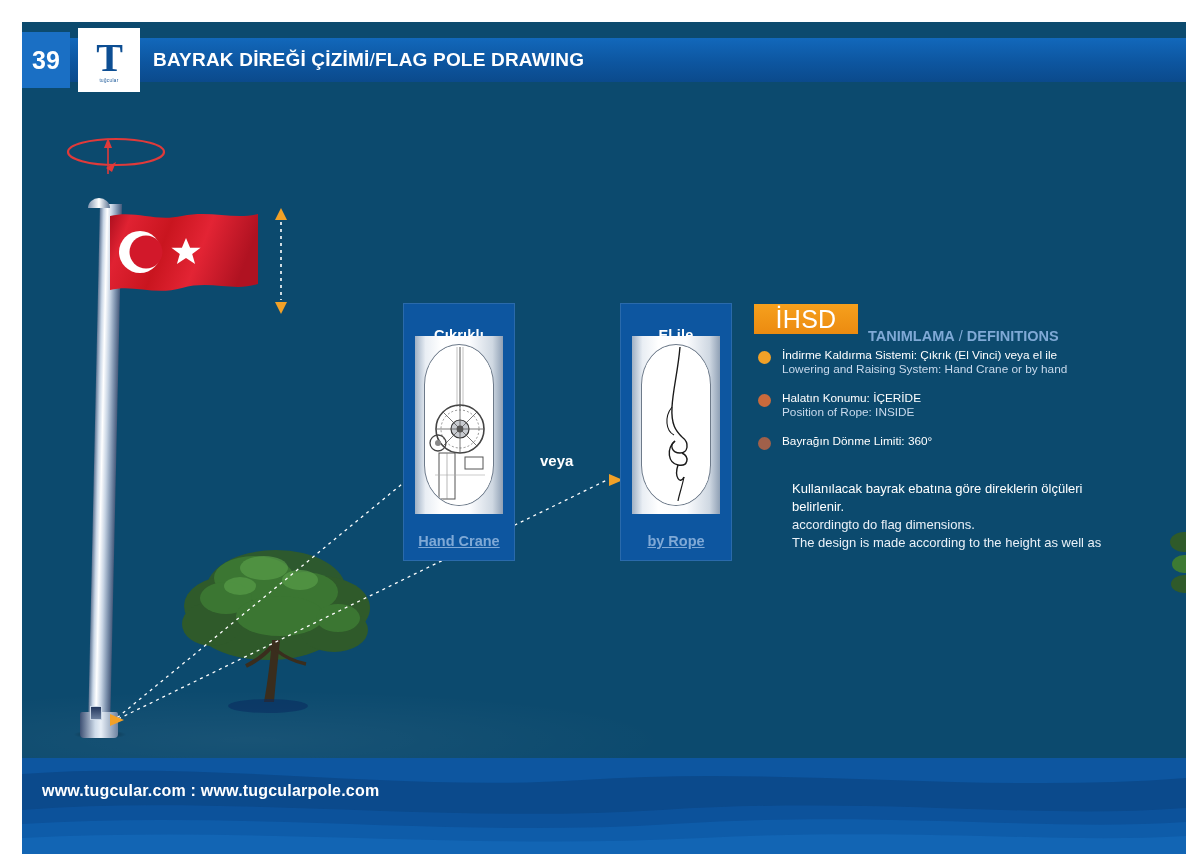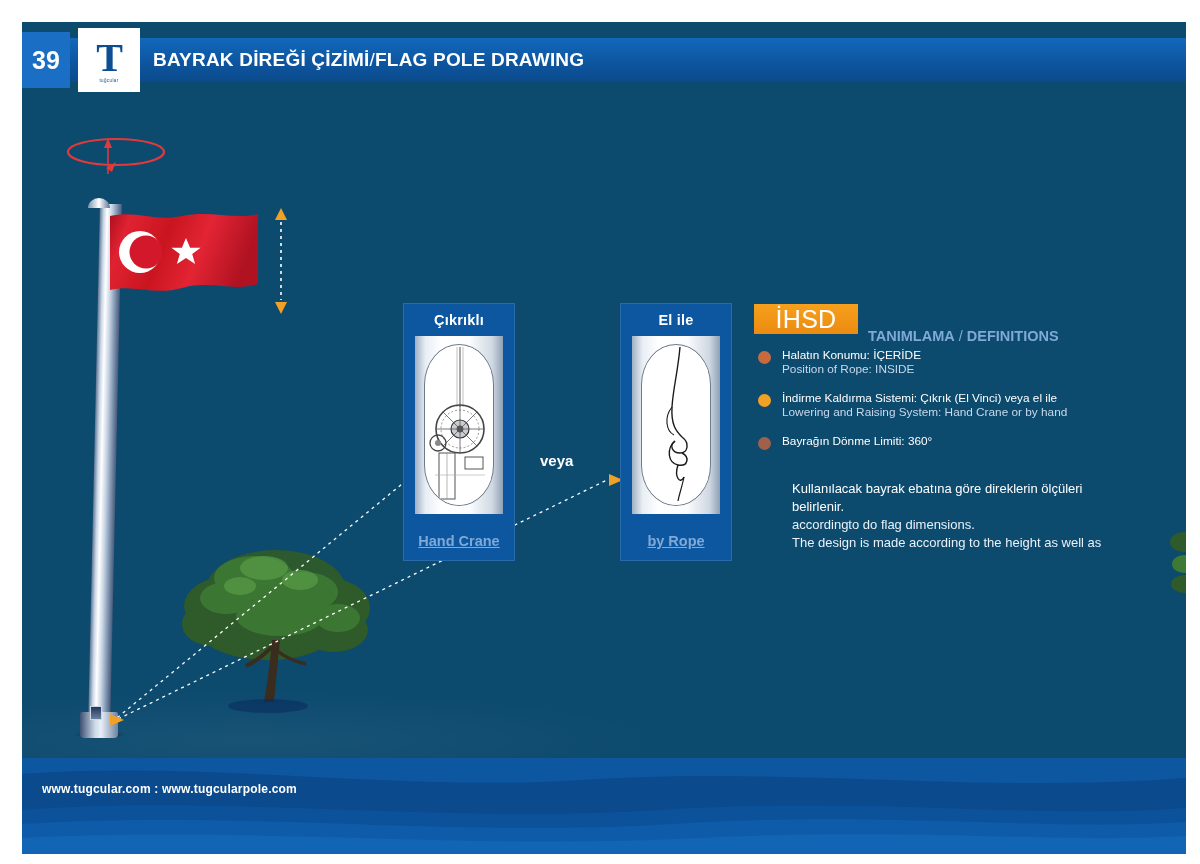--- a/index.html
+++ b/index.html
@@ -111,21 +111,21 @@
   .card {
     position:absolute; width:112px;
     background:#0d56a0;
     z-index:22;
     box-shadow: 0 0 0 1px rgba(255,255,255,0.12) inset;
   }
   .card.crane { left:403px; top:303px; height:258px; }
   .card.hand  { left:608px; top:303px; height:258px;margin-left:12px; }
   .card-title {
     color:#ffffff; font-size:14.5px; font-weight:bold; text-align:center;
-    padding-top:9px; letter-spacing:0.2px;
+    padding-top:24px; letter-spacing:0.2px;
   }
   .card-foot {
     color:#7fa9d6; font-size:14.5px; font-weight:bold; text-align:center;
     position:absolute; left:0; bottom:12px; width:100%;text-decoration:underline;
   }
   .card-img {
     position:absolute; left:12px; top:33px; width:88px; height:178px;
     background: linear-gradient(to right,#9fb0c4 0%, #e9eef4 12%, #ffffff 30%, #fbfcfe 62%, #cfd8e2 88%, #8fa0b5 100%);
   }
   .card-img .inner {
@@ -183,21 +183,21 @@
   .edge-leaf { position:absolute; right:14px; top:520px; width:22px; height:90px; z-index:18;}
 
   
   .footer {
     position:absolute; left:22px; bottom:10px; width:1164px; height:96px;
     background:#0b4a8c; z-index:28; overflow:hidden;
   }
   .footer-waves { position:absolute; left:0; top:0; }
   .footer-url {
     position:absolute; left:20px; top:24px;
-    color:#ffffff; font-size:12px; font-weight:bold; letter-spacing:0.2px;
+    color:#ffffff; font-size:16px; font-weight:bold; letter-spacing:0.2px;
     z-index:29;
   }
 </style>
 </head>
 <body>
 
 <div id="page">
 
   <div class="ground-glow"></div>
 
@@ -331,28 +331,28 @@
 
   <div class="ihsd-badge">
     <span>İHSD</span>
   </div>
   <div class="defs-title">
     <span>TANIMLAMA</span><span class="slash"> / </span><span>DEFINITIONS</span>
   </div>
 
   <div class="def-list">
     <div class="def-item">
+      <span class="def-dot" style="background:#f2a127"></span>
+      <div class="def-tr">İndirme Kaldırma Sistemi: Çıkrık (El Vinci) veya el ile</div>
+      <div class="def-en">Lowering and Raising System: Hand Crane or by hand</div>
+    </div>
+    <div class="def-item">
       <span class="def-dot" style="background:#c96a3c"></span>
       <div class="def-tr">Halatın Konumu: İÇERİDE</div>
       <div class="def-en">Position of Rope: INSIDE</div>
-    </div>
-    <div class="def-item">
-      <span class="def-dot" style="background:#f2a127"></span>
-      <div class="def-tr">İndirme Kaldırma Sistemi: Çıkrık (El Vinci) veya el ile</div>
-      <div class="def-en">Lowering and Raising System: Hand Crane or by hand</div>
     </div>
     <div class="def-item">
       <span class="def-dot" style="background:#a0604a"></span>
       <div class="def-tr">Bayrağın Dönme Limiti: 360°</div>
     </div>
   </div>
 
   <div class="note">
     <div>Kullanılacak bayrak ebatına göre direklerin ölçüleri belirlenir.</div>
     <div class="l2">accordingto do flag dimensions.</div>

